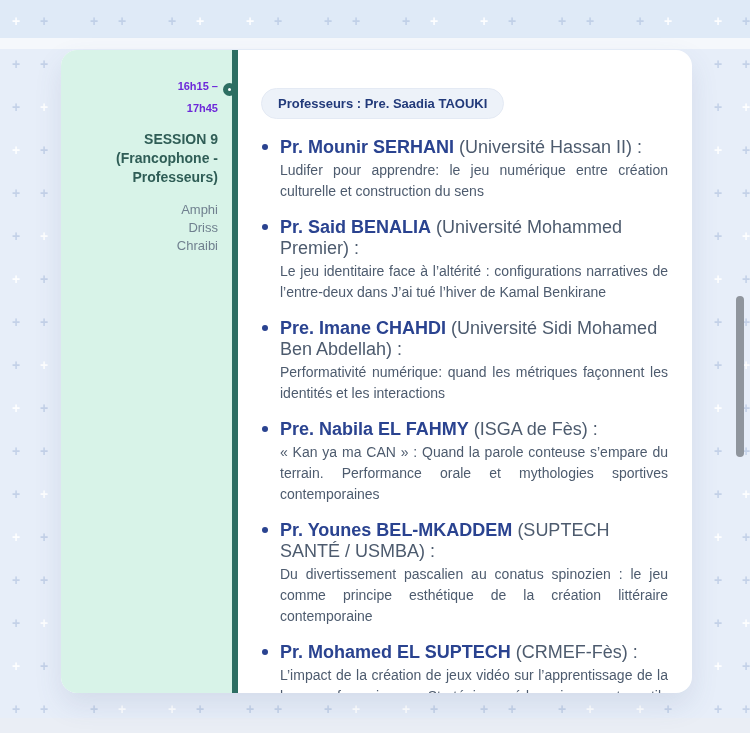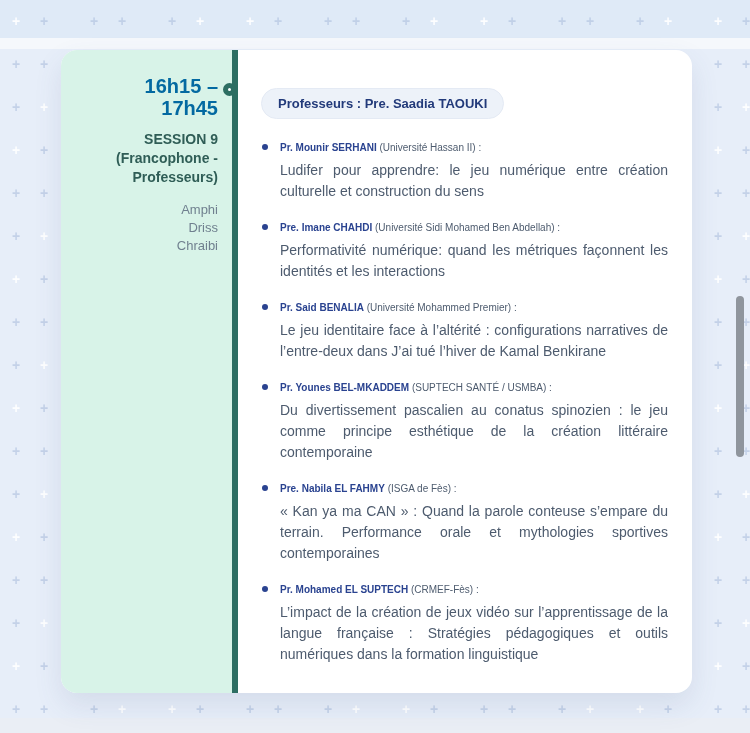--- a/index.html
+++ b/index.html
@@ -16,37 +16,37 @@
   .plus { position:absolute; font-size:14px; font-weight:700; line-height:1; color:rgba(168,186,219,0.55); }
   .plus.lite { color:rgba(255,255,255,0.92); }
 
   .scroll-thumb { position:absolute; left:736px; top:296px; width:8px; height:161px;
                   border-radius:4px; background:#8f959d; z-index:4; }
 
   .card { position:absolute; left:61px; top:50px; width:631px; height:643px; background:#ffffff;
           border-radius:16px; box-shadow:0 12px 28px rgba(70,90,130,0.12); display:flex; overflow:hidden; z-index:3; }
 
   .panel { flex:0 0 171px; width:171px; background:#d8f3e8; padding:25px 14px 0 8px; text-align:right; }
-  .time    { color:#0369a1; font-weight:700; font-size:20px; line-height:22px; white-space:pre-line; }
+  .time    { color:#6d28d9; font-weight:700; font-size:11px; line-height:22px; white-space:pre-line; }
   .session { margin-top:11px; color:#2f5d56; font-weight:700; font-size:14px; line-height:19px; white-space:pre-line; }
   .venue   { margin-top:14px; color:#70808f; font-size:13px; line-height:18px; white-space:pre-line; }
 
   .tline { flex:0 0 6px; background:#2d6e62; }
   .tdot  { position:absolute; left:162px; top:33px; width:13px; height:13px; background:#ffffff;
            border:5px solid #2d6e62; border-radius:50%; z-index:5; }
 
   .content { flex:1 1 auto; padding:25px 24px 18px 23px; }
   .title { font-size:18px; line-height:26px; font-weight:700; color:#1f2b56; letter-spacing:0.1px; }
   .badge { display:inline-block; margin-top:13px; background:#edf2f9; border:1px solid #e4eaf4;
            border-radius:999px; padding:7px 16px; font-size:13px; font-weight:700; color:#223a7a; }
 
   .speakers { list-style:none; margin-top:18px; }
   .item { position:relative; padding-left:19px; margin-bottom:15px; }
   .dot  { position:absolute; left:1px; top:7px; width:6px; height:6px; border-radius:50%; background:#2a4390; }
-  .head { font-size:10px; line-height:21px; color:#4d5b6e; }
+  .head { font-size:18px; line-height:21px; color:#4d5b6e; }
   .name { font-weight:700; color:#2a4390; }
   .affil{ color:#4d5b6e; }
   .talk { margin-top:2px; font-size:14px; line-height:21px; color:#4d5b6e; text-align:justify; }
 </style>
 </head>
 <body>
 
 <div class="screen">
   <div class="top-strip"></div>
   <div class="divider-band"></div>
@@ -413,37 +413,37 @@
       <div class="badge">Professeurs : Pre. Saadia TAOUKI</div>
 
       <ul class="speakers">
         <li class="item">
           <span class="dot"></span>
           <div class="head"><span class="name">Pr. Mounir SERHANI</span> <span class="affil">(Université Hassan II) :</span></div>
           <div class="talk">Ludifer pour apprendre: le jeu numérique entre création culturelle et construction du sens</div>
         </li>
         <li class="item">
           <span class="dot"></span>
+          <div class="head"><span class="name">Pr. Said BENALIA</span> <span class="affil">(Université Mohammed Premier) :</span></div>
+          <div class="talk">Le jeu identitaire face à l’altérité : configurations narratives de l’entre-deux dans J’ai tué l’hiver de Kamal Benkirane</div>
+        </li>
+        <li class="item">
+          <span class="dot"></span>
           <div class="head"><span class="name">Pre. Imane CHAHDI</span> <span class="affil">(Université Sidi Mohamed Ben Abdellah) :</span></div>
           <div class="talk">Performativité numérique: quand les métriques façonnent les identités et les interactions</div>
         </li>
         <li class="item">
           <span class="dot"></span>
-          <div class="head"><span class="name">Pr. Said BENALIA</span> <span class="affil">(Université Mohammed Premier) :</span></div>
-          <div class="talk">Le jeu identitaire face à l’altérité : configurations narratives de l’entre-deux dans J’ai tué l’hiver de Kamal Benkirane</div>
+          <div class="head"><span class="name">Pre. Nabila EL FAHMY</span> <span class="affil">(ISGA de Fès) :</span></div>
+          <div class="talk">« Kan ya ma CAN » : Quand la parole conteuse s’empare du terrain. Performance orale et mythologies sportives contemporaines</div>
         </li>
         <li class="item">
           <span class="dot"></span>
           <div class="head"><span class="name">Pr. Younes BEL-MKADDEM</span> <span class="affil">(SUPTECH SANTÉ / USMBA) :</span></div>
           <div class="talk">Du divertissement pascalien au conatus spinozien : le jeu comme principe esthétique de la création littéraire contemporaine</div>
-        </li>
-        <li class="item">
-          <span class="dot"></span>
-          <div class="head"><span class="name">Pre. Nabila EL FAHMY</span> <span class="affil">(ISGA de Fès) :</span></div>
-          <div class="talk">« Kan ya ma CAN » : Quand la parole conteuse s’empare du terrain. Performance orale et mythologies sportives contemporaines</div>
         </li>
         <li class="item">
           <span class="dot"></span>
           <div class="head"><span class="name">Pr. Mohamed EL SUPTECH</span> <span class="affil">(CRMEF-Fès) :</span></div>
           <div class="talk">L’impact de la création de jeux vidéo sur l’apprentissage de la langue française : Stratégies pédagogiques et outils numériques dans la formation linguistique</div>
         </li>
       </ul>
     </div>
   </section>
 </div>

